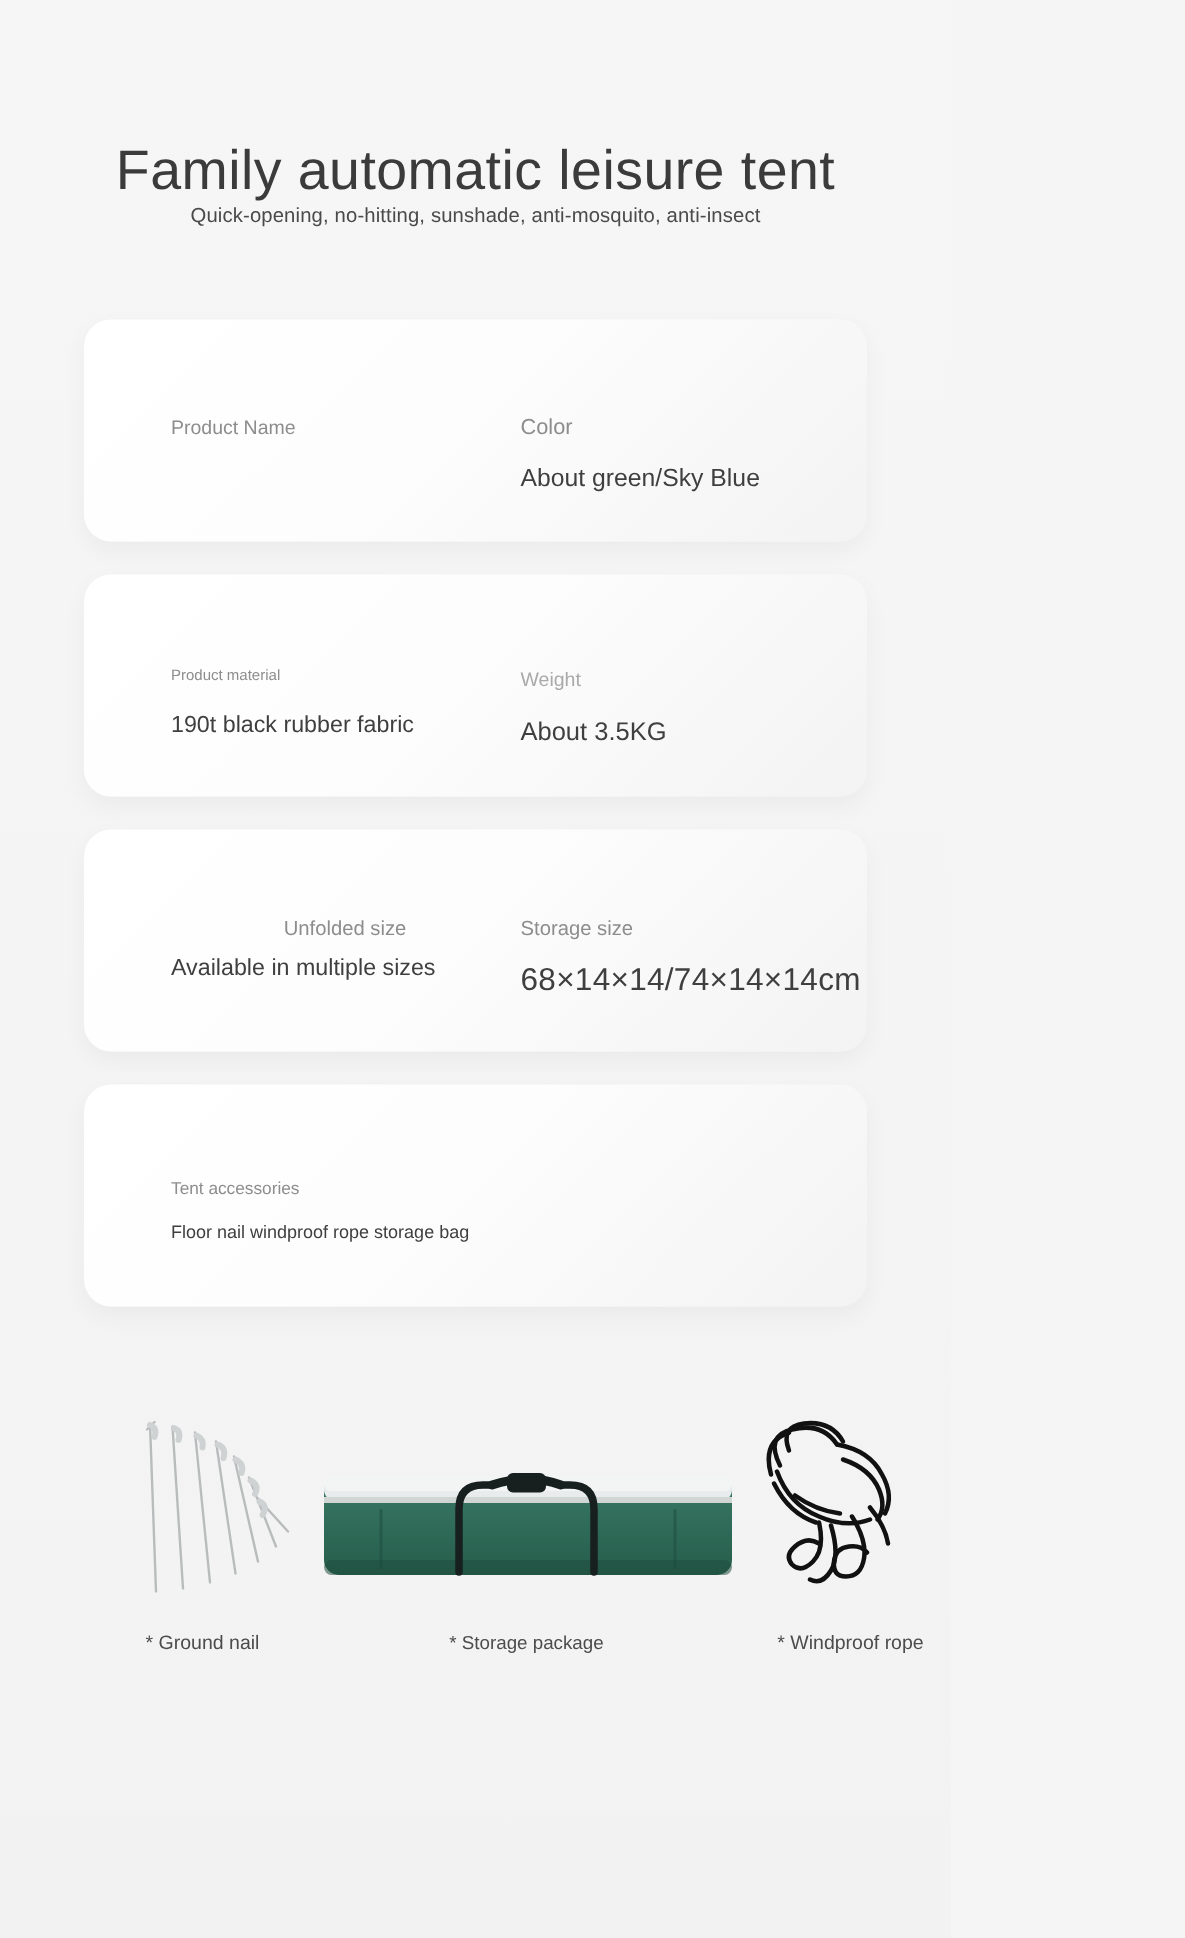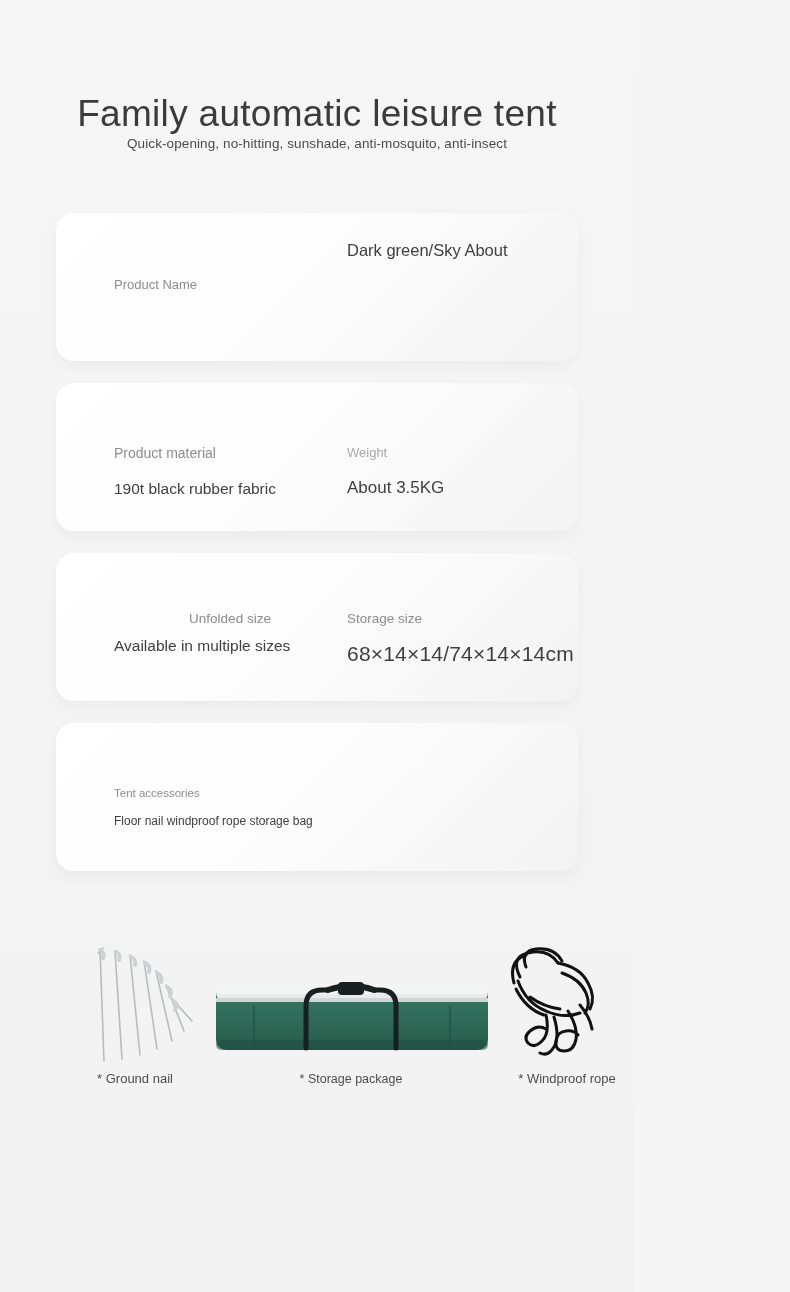--- a/index.html
+++ b/index.html
@@ -81,21 +81,21 @@
 
   
   .card1 .col.left .lbl { font-size: 13px; margin-bottom: 20px; }
   .card1 .col.left .val { font-size: 18px; }
   .card1 .col.right { padding-top: -2px; }
   .card1 .col.right .lbl { font-size: 14.5px; margin-bottom: 17px; }
   .card1 .col.right .val { font-size: 16.5px; }
   .card1 .card-inner { padding-top: 28px; }
 
   .card2 .card-inner { padding-top: 26px; }
-  .card2 .col.left .lbl { font-size: 14px; margin-bottom: 19px; }
+  .card2 .col.left .lbl { font-size: 10px; margin-bottom: 19px; }
   .card2 .col.left .val { font-size: 15.5px; }
   .card2 .col.right .lbl { font-size: 13px; color: #a9a9a9; margin-bottom: 18px; }
   .card2 .col.right .val { font-size: 17px; }
 
   .card3 .card-inner { padding-top: 22px; }
   .card3 .col.left .lbl { font-size: 13.5px; margin-bottom: 11px; text-align: center; }
   .card3 .col.left .val { font-size: 15.5px; }
   .card3 .col.right .lbl { font-size: 13.5px; margin-bottom: 16px; }
   .card3 .col.right .val { font-size: 21px; letter-spacing: 0.2px; }
 
@@ -117,20 +117,21 @@
   .acc.rope { width: 200px; }
   .acc.bag  { width: 300px; }
 
   .acc-art {
     height: 140px;
     display: flex;
     align-items: flex-end;
     justify-content: center;
   }
   .acc-caption {
+    margin-top: 16px;
     font-size: 13px;
     color: #4c4c4c;
     white-space: nowrap;
   }
   .acc.bag .acc-caption { font-size: 12.5px; }
 </style>
 </head>
 <body>
 
 <div class="page">
@@ -141,21 +142,22 @@
   </div>
 
   <div class="cards">
 
     <div class="card card1">
       <div class="card-inner">
         <div class="col left">
           <div class="lbl">Product Name</div>
         </div>
         <div class="col right">
-          <div class="val">Dark green/Sky About</div>
+          <div class="lbl">Color</div>
+          <div class="val">About green/Sky Blue</div>
         </div>
       </div>
     </div>
 
     <div class="card card2">
       <div class="card-inner">
         <div class="col left">
           <div class="lbl">Product material</div>
           <div class="val">190t black rubber fabric</div>
         </div>

